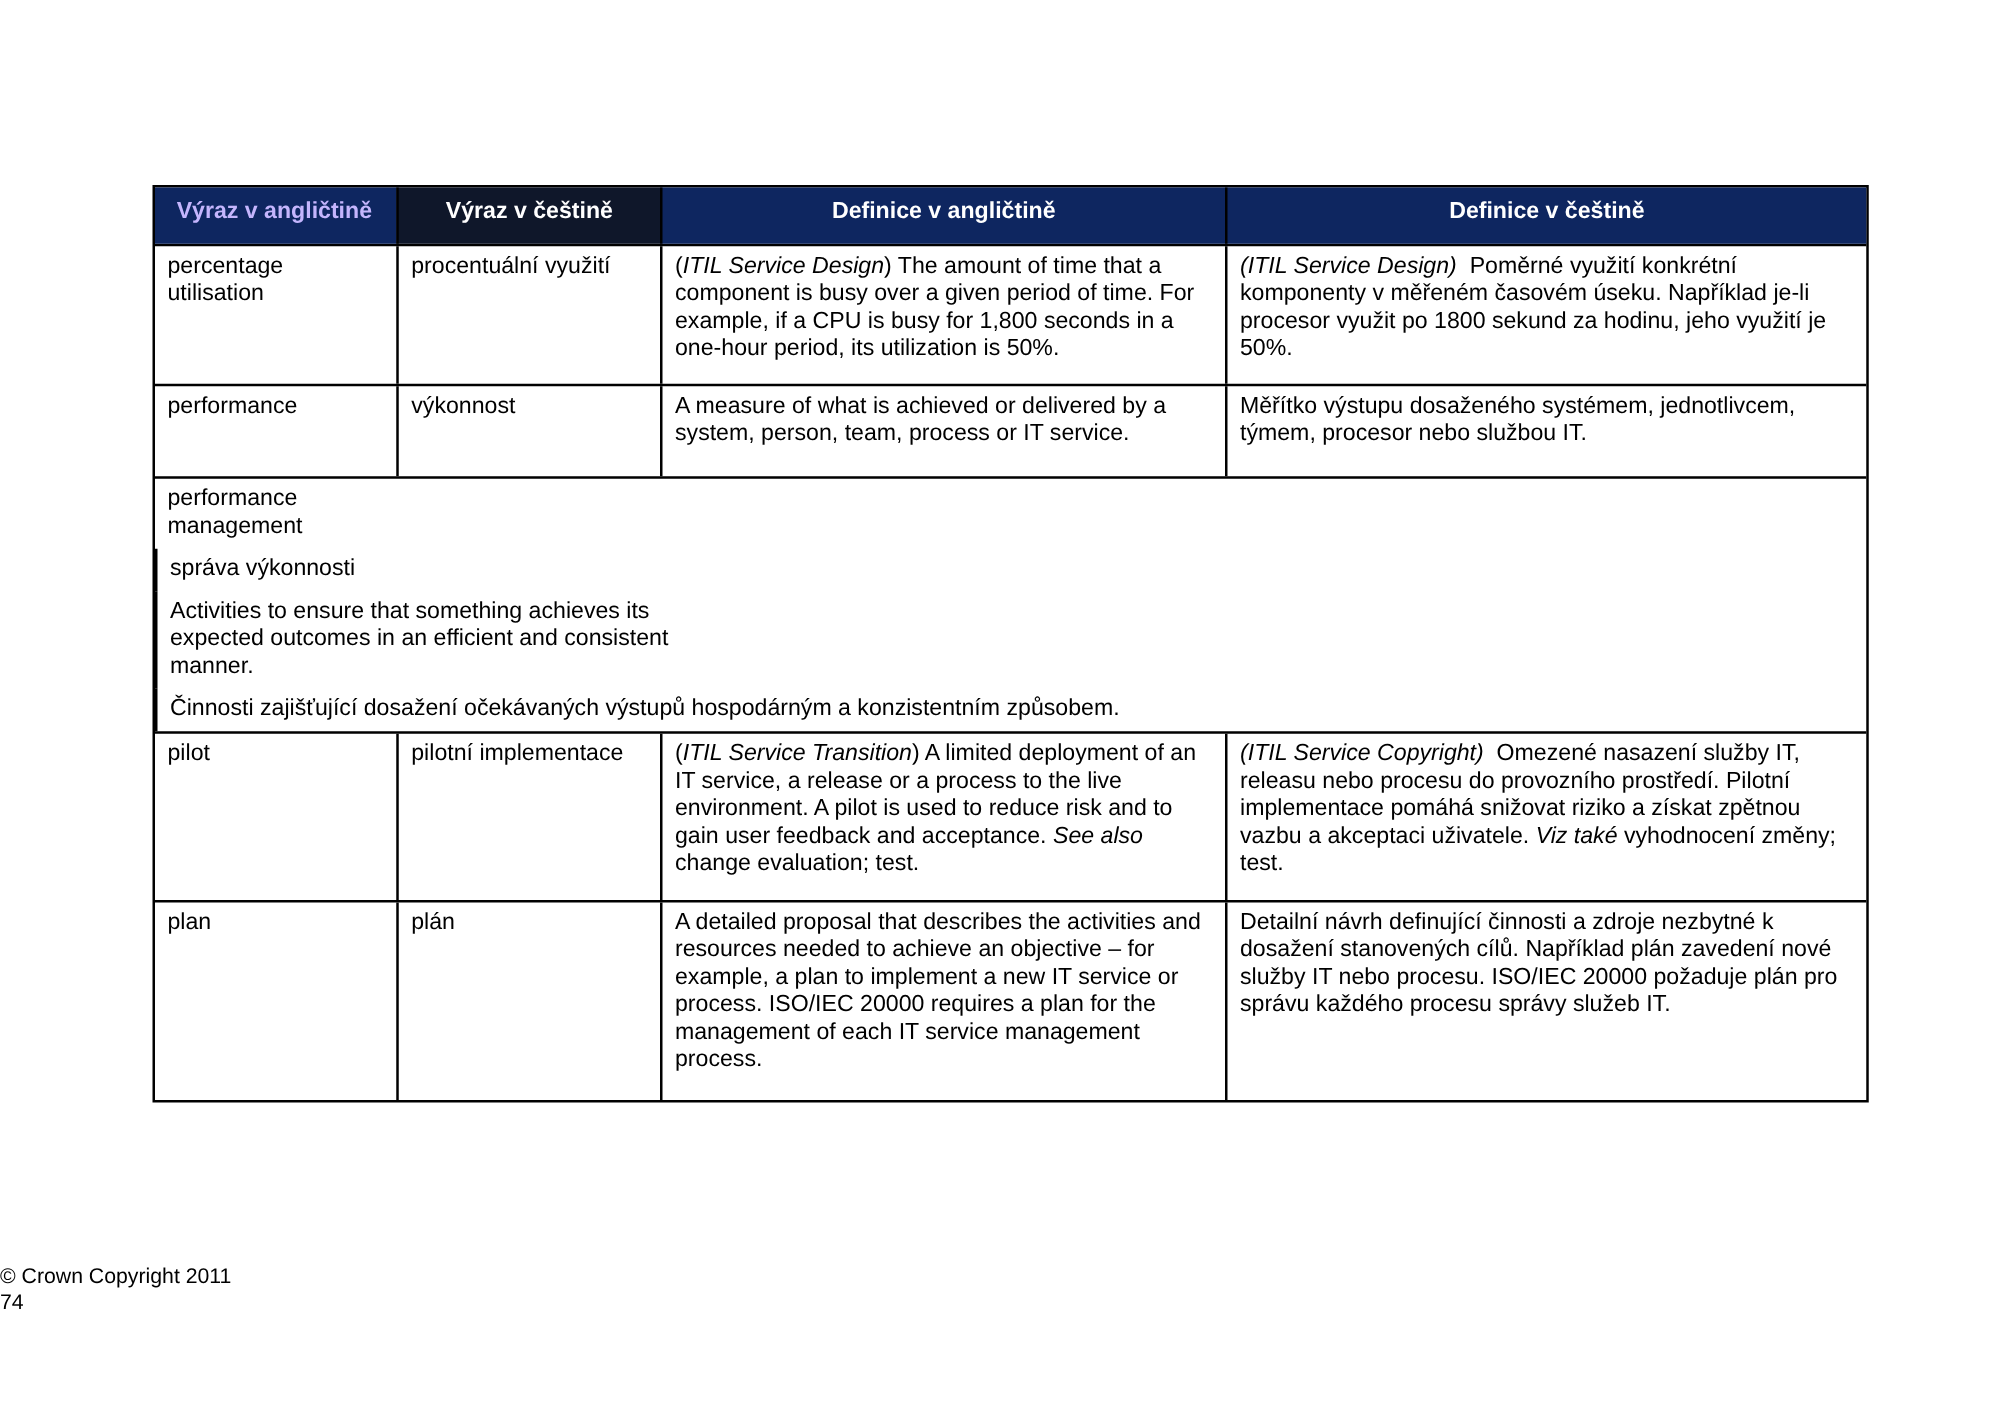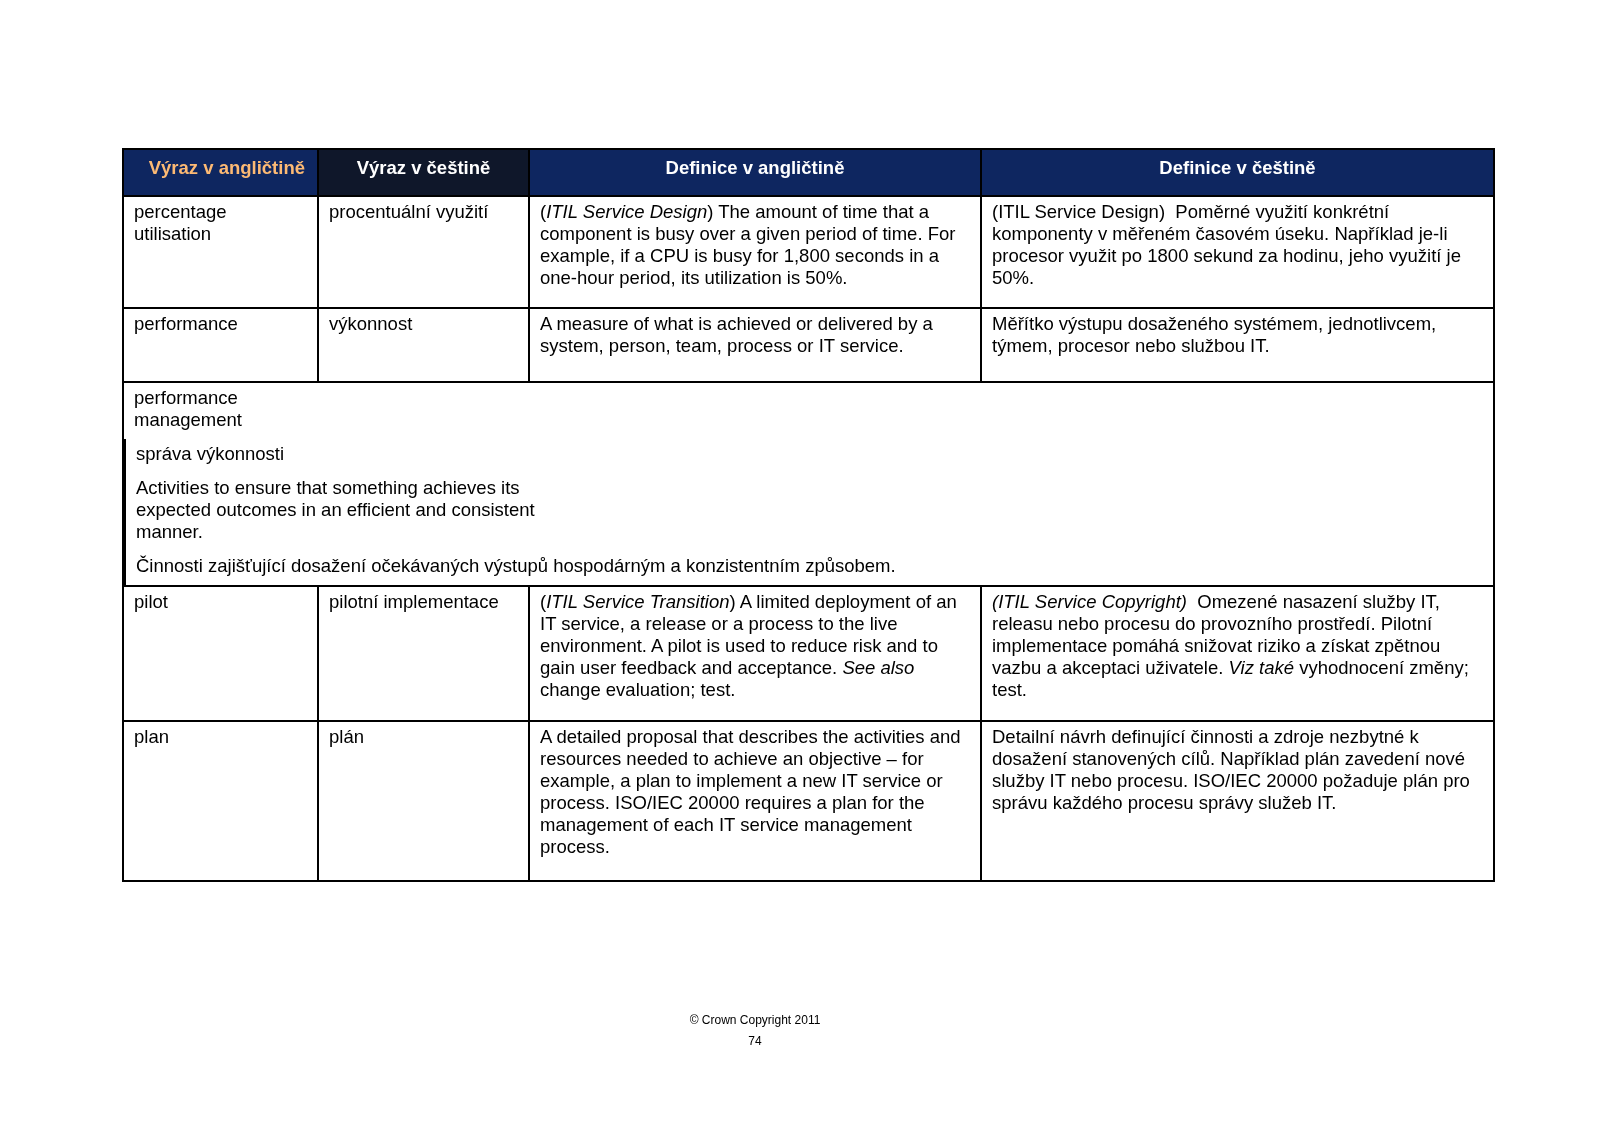--- a/index.html
+++ b/index.html
@@ -34,39 +34,39 @@
     padding-top:7px;
   }
   
   .glossary-table .t-row:nth-child(2){min-height:110px;}
   .glossary-table .t-row:nth-child(3){min-height:72px;}
   .glossary-table .t-row:nth-child(4){min-height:86px;flex-direction:column;}
   .glossary-table .t-row:nth-child(5){min-height:133px;}
   .glossary-table .t-row:nth-child(6){min-height:158px;}
   .page-footer{
     position:absolute;left:0;top:1010px;width:1510px;
-    text-align:center;font-size:12px;line-height:21px;
+    font-size:17px;line-height:21px;
   }
 </style>
 </head>
 <body>
 
 <div class="glossary-table">
   <div class="t-row t-header">
-    <div class="t-cell c0" style="background: rgb(14, 38, 96); color: #fdba74; text-align: right;">Výraz v angličtině</div>
+    <div class="t-cell c0" style="background: rgb(14, 38, 96); color: #c4b5fd;">Výraz v angličtině</div>
     <div class="t-cell c1" style="background: #0f172a; color: rgb(255, 255, 255);">Výraz v češtině</div>
     <div class="t-cell c2" style="background: rgb(14, 38, 96); color: rgb(255, 255, 255);">Definice v angličtině</div>
     <div class="t-cell c3" style="background: rgb(14, 38, 96); color: rgb(255, 255, 255);">Definice v češtině</div>
   </div>
 
   <div class="t-row">
     <div class="t-cell c0">percentage utilisation</div>
     <div class="t-cell c1">procentuální využití</div>
     <div class="t-cell c2"><span>(</span><span style="font-style: italic;">ITIL Service Design</span><span>) The amount of time that a component is busy over a given period of time. For example, if a CPU is busy for 1,800 seconds in a one-hour period, its utilization is 50%.</span></div>
-    <div class="t-cell c3"><span style="">(ITIL Service Design)</span><span>  Poměrné využití konkrétní komponenty v měřeném časovém úseku. Například je-li procesor využit po 1800 sekund za hodinu, jeho využití je 50%.</span></div>
+    <div class="t-cell c3"><span style="font-style: italic;">(ITIL Service Design)</span><span>  Poměrné využití konkrétní komponenty v měřeném časovém úseku. Například je-li procesor využit po 1800 sekund za hodinu, jeho využití je 50%.</span></div>
   </div>
 
   <div class="t-row">
     <div class="t-cell c0">performance</div>
     <div class="t-cell c1">výkonnost</div>
     <div class="t-cell c2"><span>A measure of what is achieved or delivered by a system, person, team, process or IT service.</span></div>
     <div class="t-cell c3"><span>Měřítko výstupu dosaženého systémem, jednotlivcem, týmem, procesor nebo službou IT.</span></div>
   </div>
 
   <div class="t-row">

